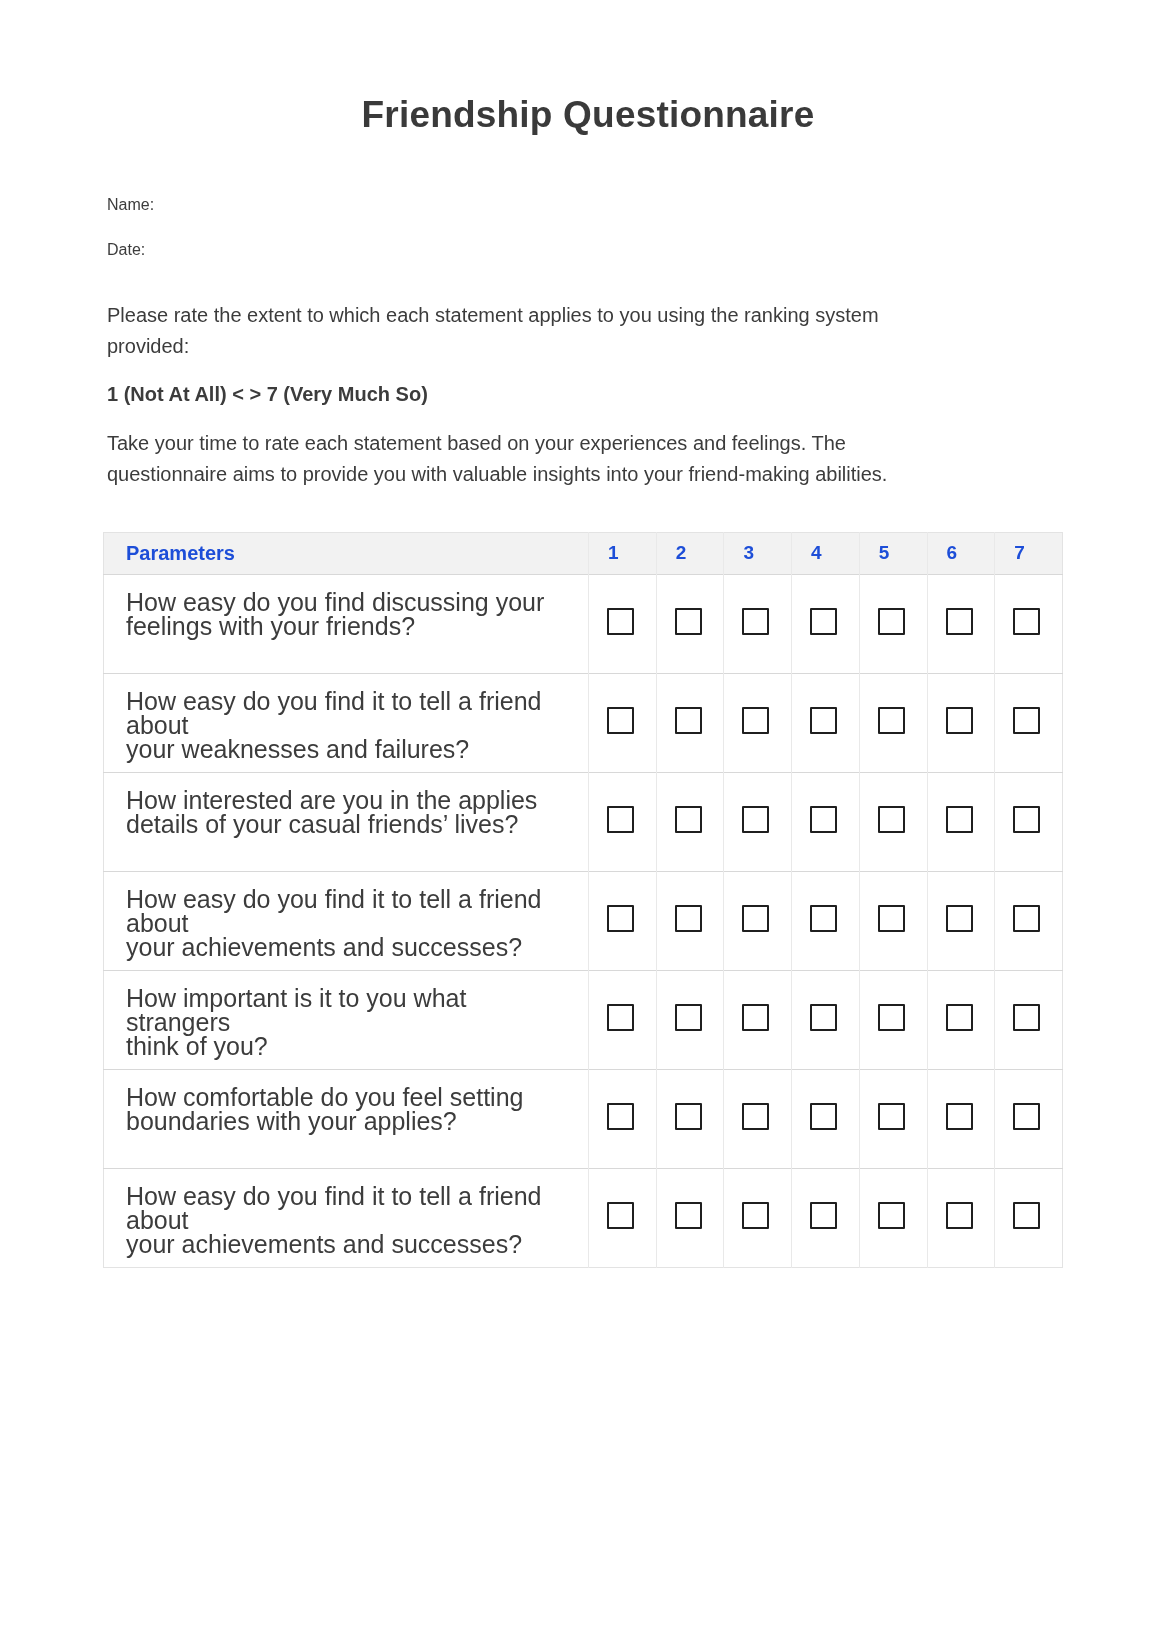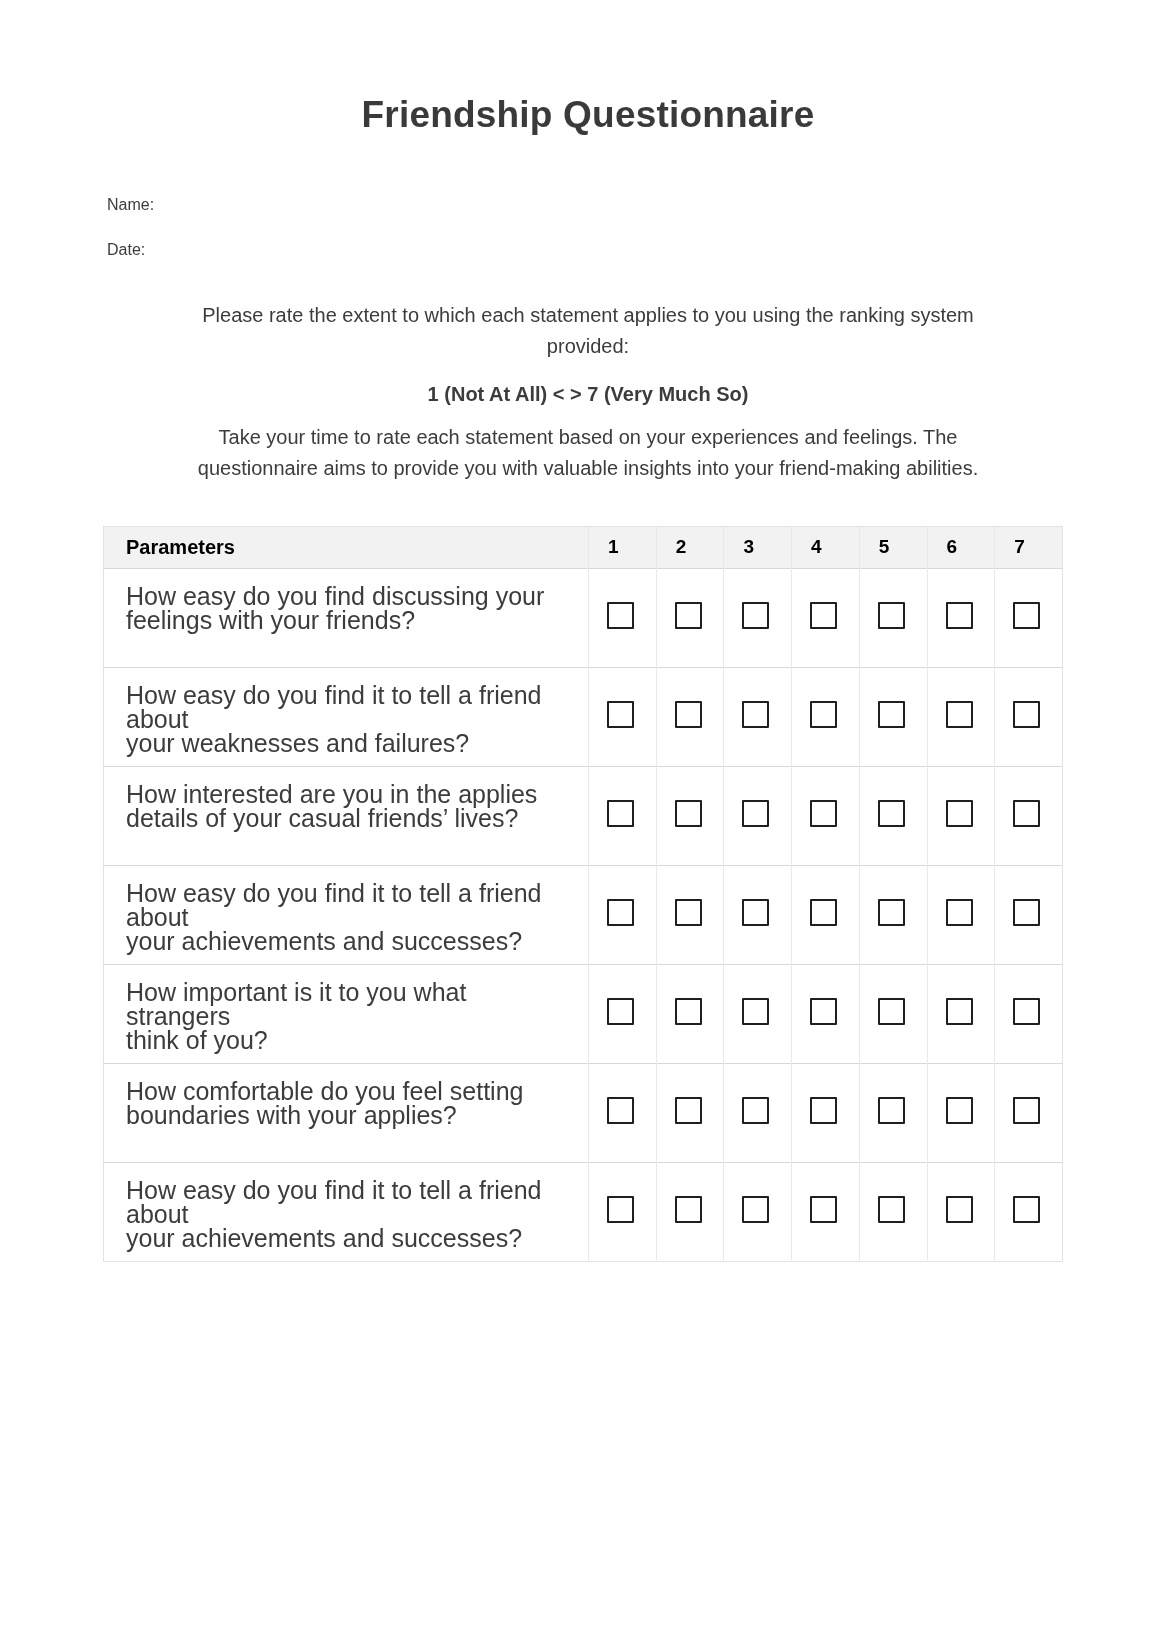--- a/index.html
+++ b/index.html
@@ -23,46 +23,46 @@
     text-align: center;
     color: #3a3a3a;
     letter-spacing: 0.2px;
   }
   .fields { margin-top: 56px; }
   .fields p {
     margin: 0 0 21px 0;
     font-size: 16px;
     line-height: 24px;
   }
-  .instructions { margin-top: 38px; text-align: center; }
+  .instructions { margin-top: 38px; }
   .instructions p {
     font-size: 20px;
     line-height: 31px;
     white-space: pre-line;
   }
   p.intro { margin: 0 0 17px 0; }
-  p.scale-line { margin: 0 0 12px 0; font-weight: bold; white-space: normal; }
-  p.note { margin: 12px; }
+  p.scale-line { margin: 0 0 18px 0; font-weight: bold; white-space: normal; }
+  p.note { margin: 0; }
 
   table.quiz {
     margin-top: 42px;
     margin-left: -4px;
     width: 960px;
     border-collapse: collapse;
     table-layout: fixed;
     border: 1px solid #e3e3e3;
   }
   col.param-col { width: 485px; }
   thead th {
     background: #f2f2f2;
     height: 42px;
     font-size: 20px;
     font-weight: bold;
     text-align: left;
-    color: #000000;
+    color: #1d4ed8;
     padding: 0 0 0 22px;
     box-sizing: border-box;
   }
   thead th.scale-col {
     font-size: 19px;
     padding-left: 19px;
     border-left: 1px solid #e9e9e9;
   }
   tbody td {
     height: 99px;

